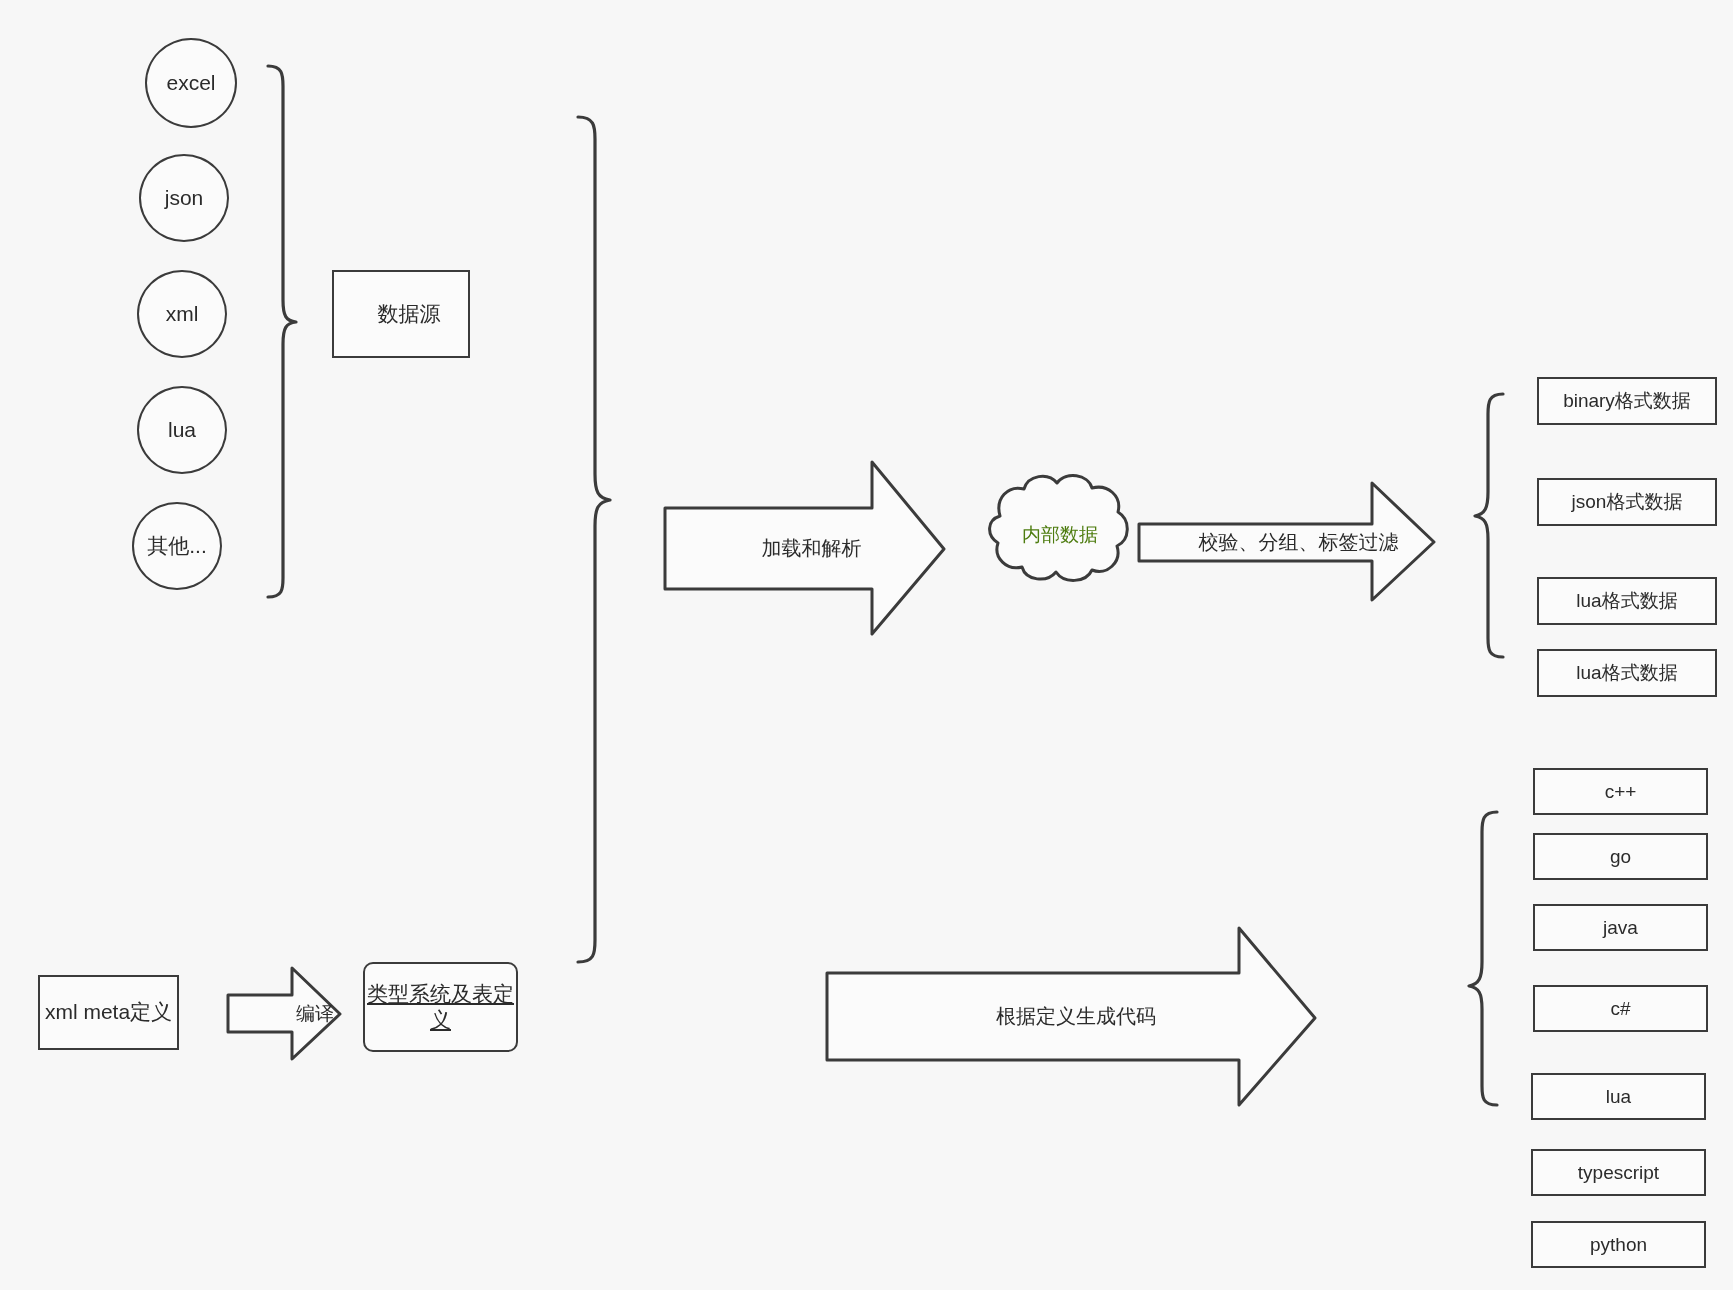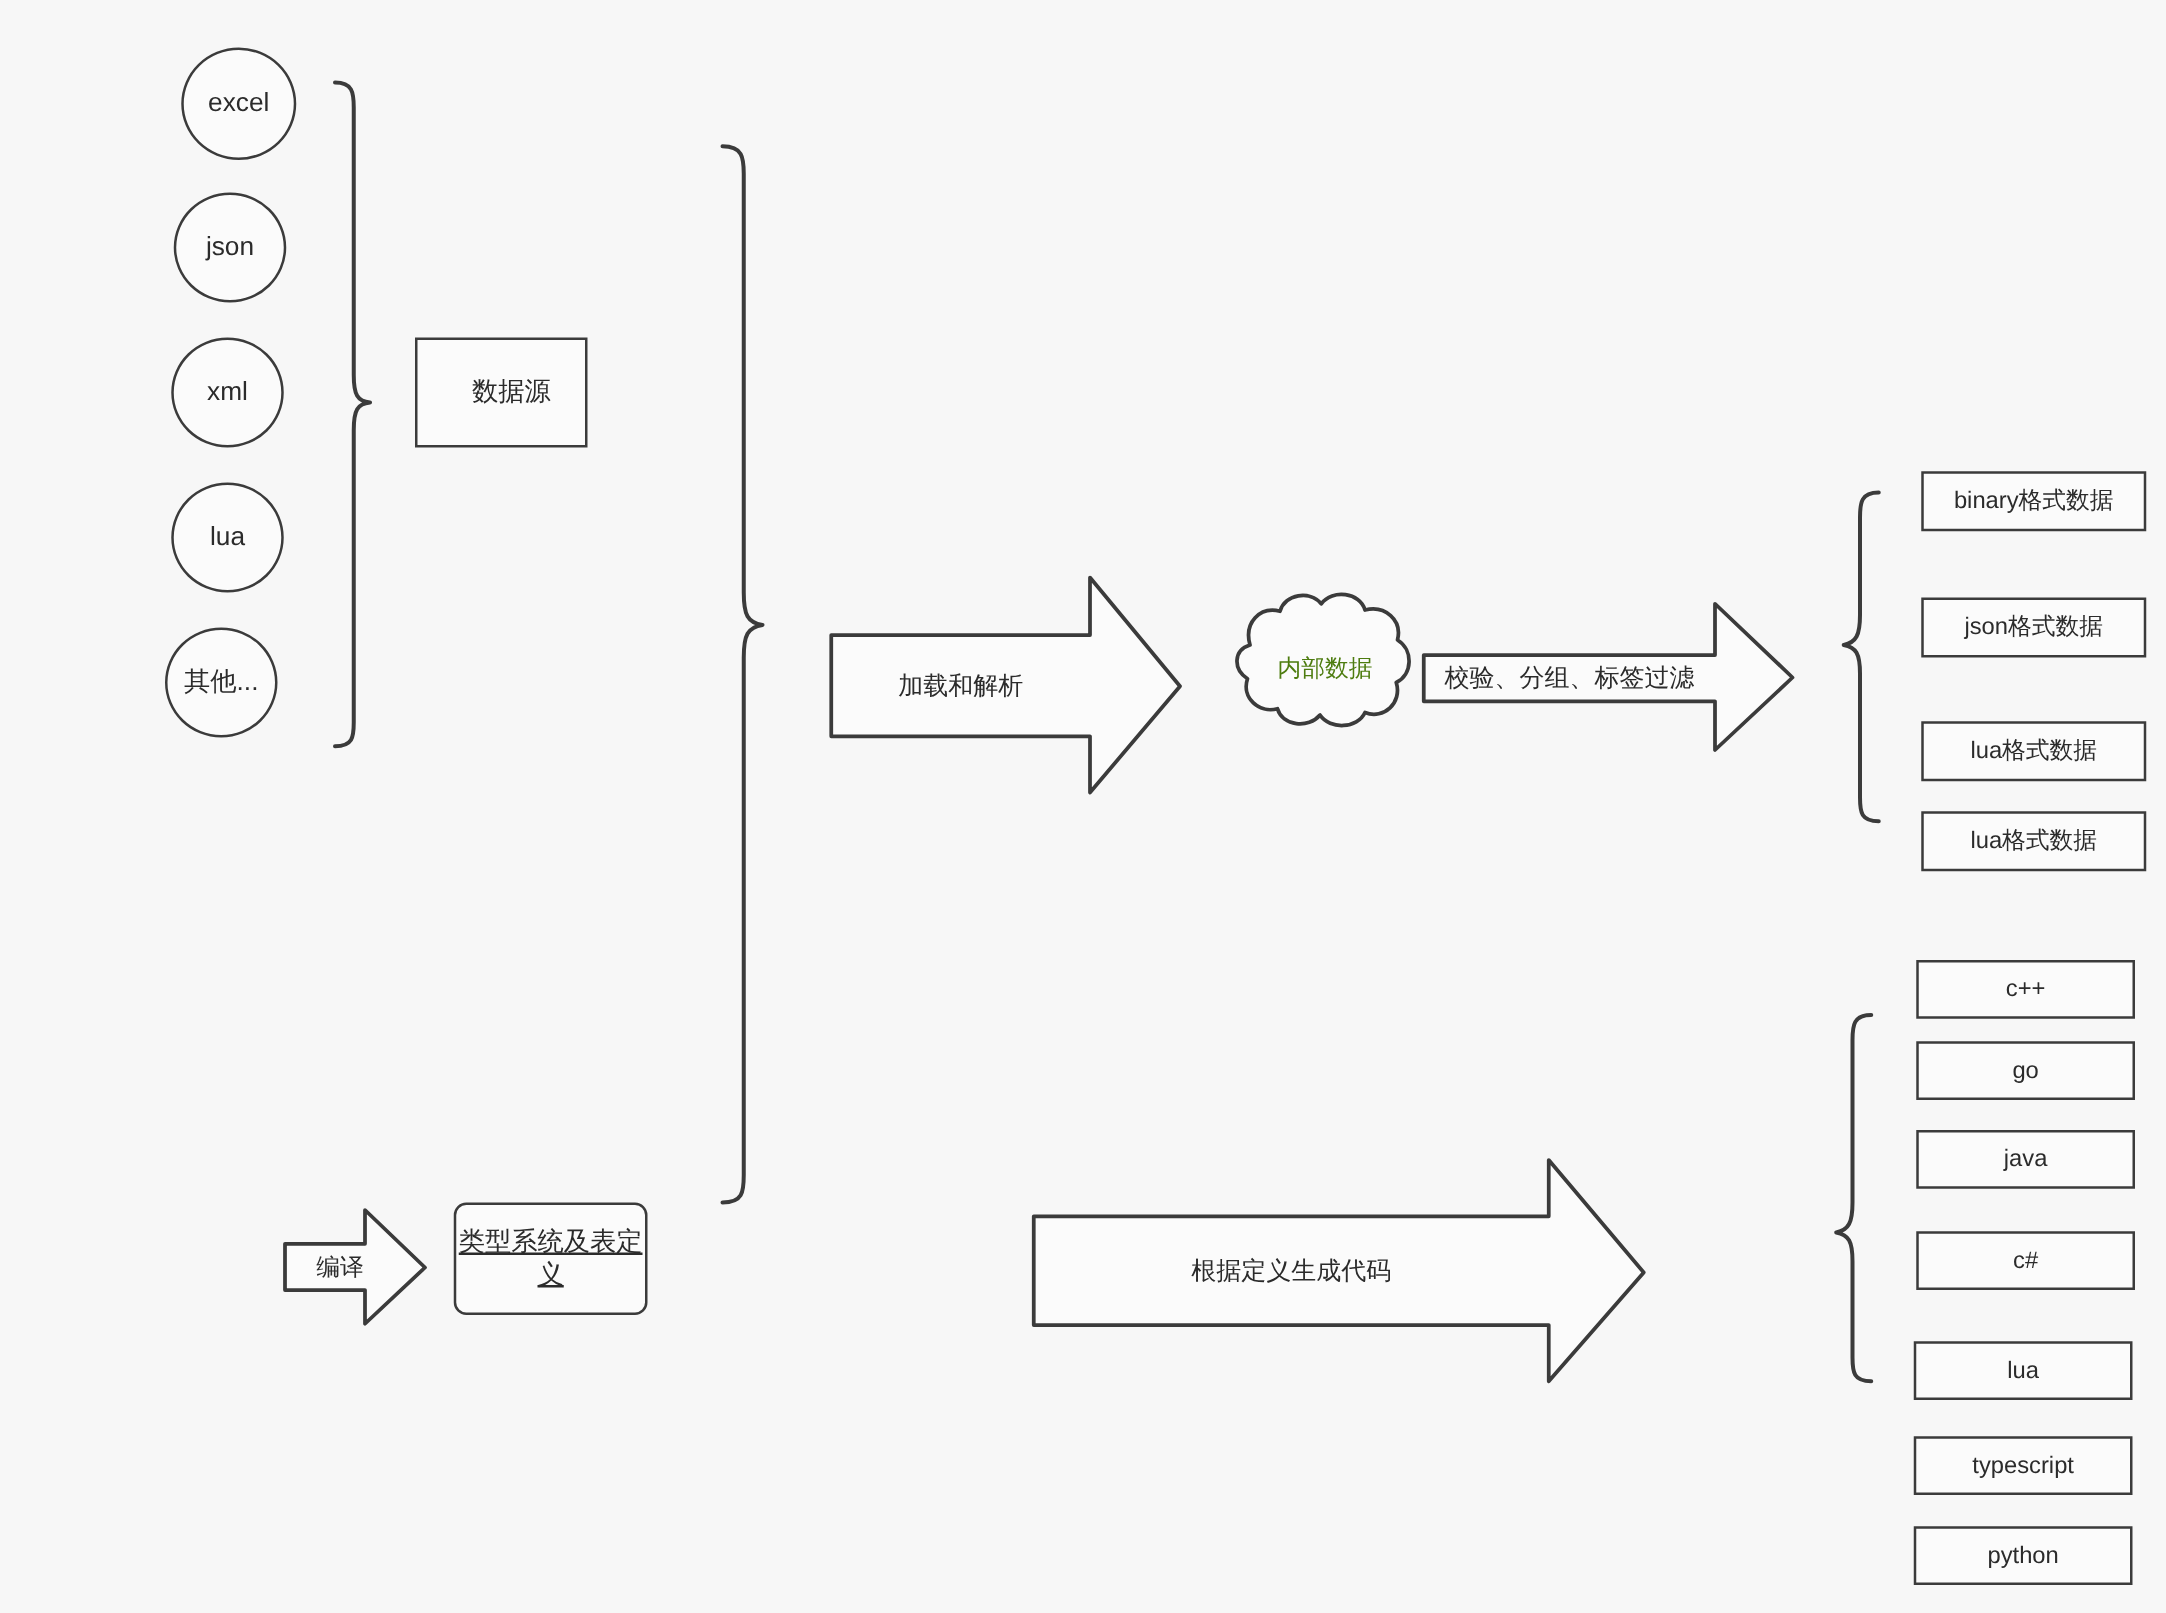--- a/index.html
+++ b/index.html
@@ -55,20 +55,21 @@
   }
   .arrow-label {
     position: absolute;
     display: flex;
     align-items: center;
     justify-content: center;
     font-size: 20px;
     color: #2b2b2b;
     text-align: center;
     pointer-events: none;
+    padding-left: 43px;
   }
   .cloud-label {
     position: absolute;
     display: flex;
     align-items: center;
     justify-content: center;
     font-size: 19px;
     color: #4d7c0f;
   }
 </style>
@@ -103,20 +104,23 @@
   <div class="node rect small-box" style="left:1537px; top:478px; width:180px; height:48px;">
     <span>json格式数据</span>
   </div>
   <div class="node rect small-box" style="left:1537px; top:577px; width:180px; height:48px;">
     <span>lua格式数据</span>
   </div>
   <div class="node rect small-box" style="left:1537px; top:649px; width:180px; height:48px;">
     <span>lua格式数据</span>
   </div>
 
+  <div class="node rect" style="left:38px; top:975px; width:141px; height:75px;">
+    <span>xml meta定义</span>
+  </div>
   <div class="node rounded" style="left:363px; top:962px; width:155px; height:90px;">
     <span>类型系统及表定义</span>
   </div>
 
   <div class="node rect small-box" style="left:1533px; top:768px; width:175px; height:47px;">
     <span>c++</span>
   </div>
   <div class="node rect small-box" style="left:1533px; top:833px; width:175px; height:47px;">
     <span>go</span>
   </div>

